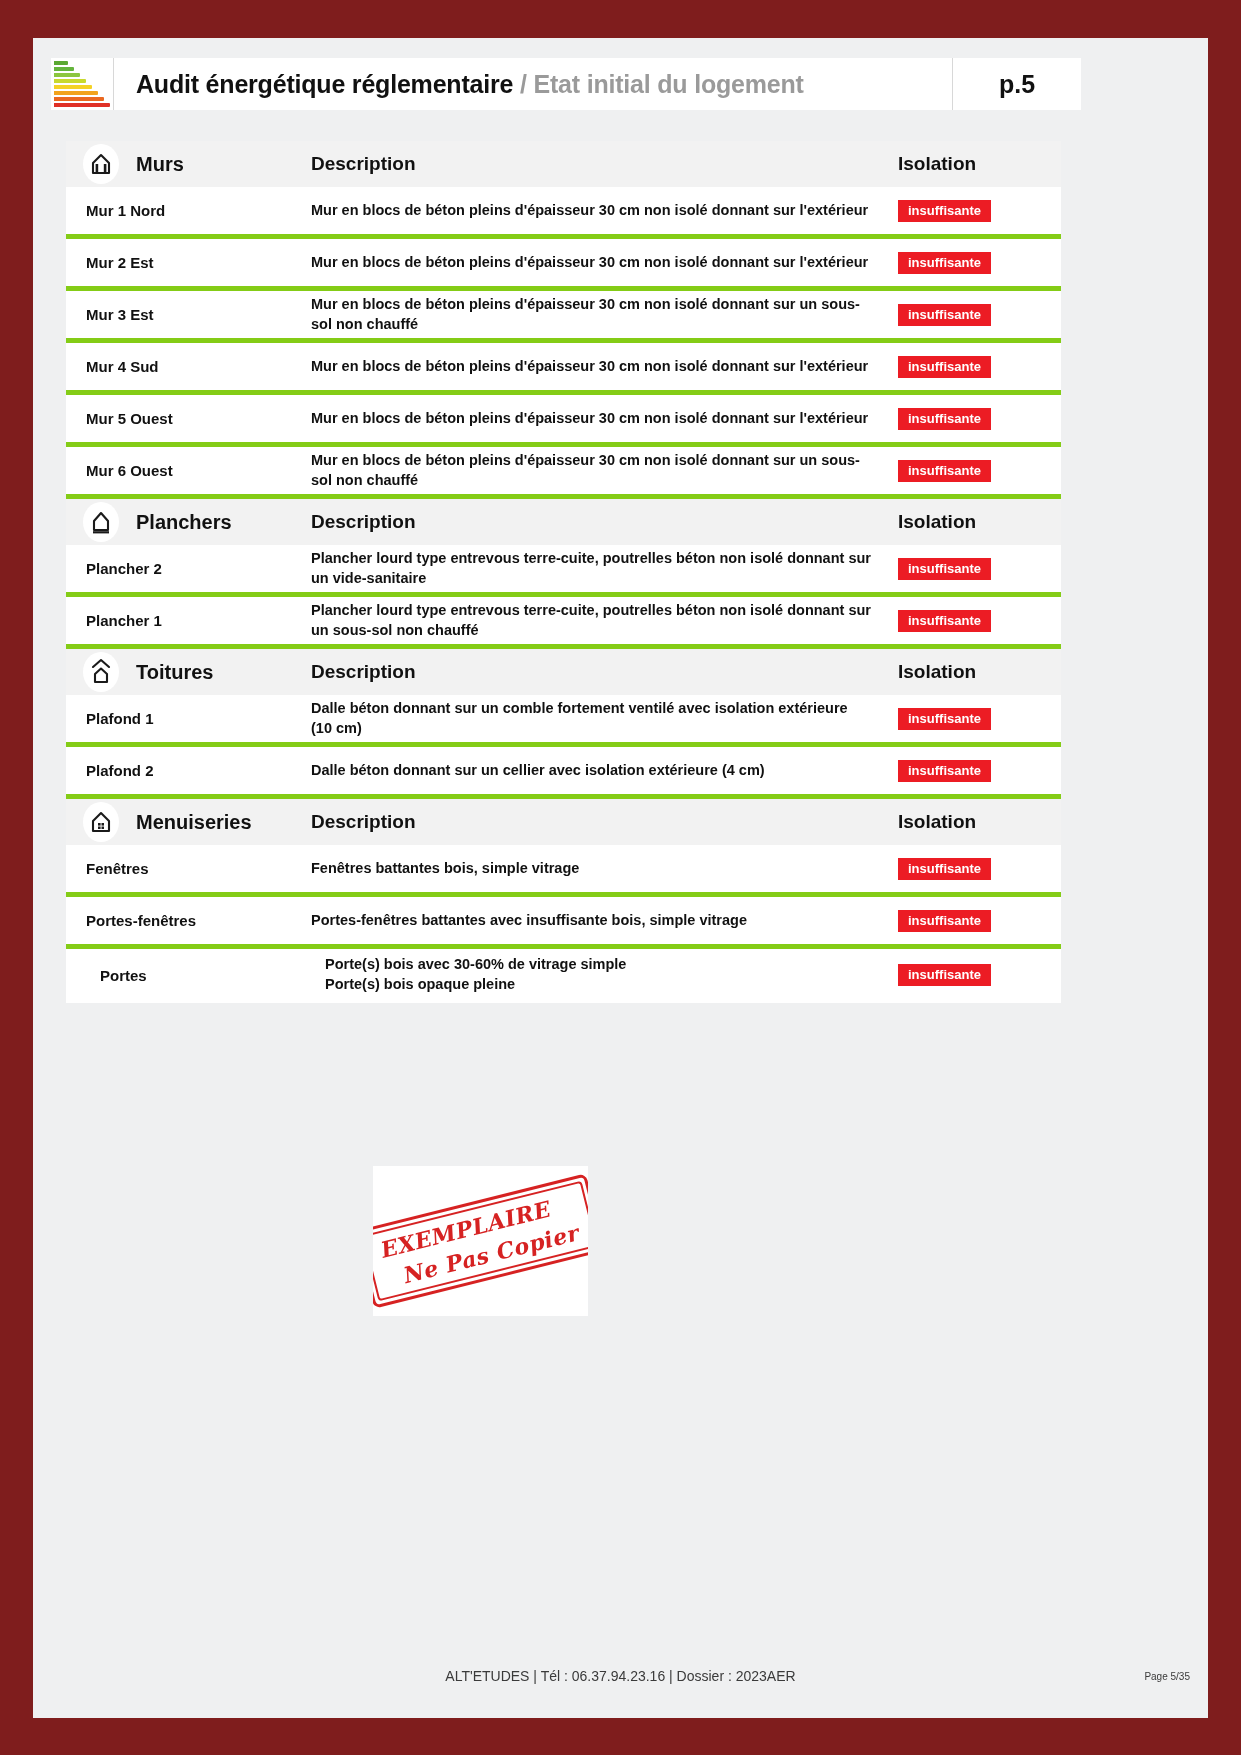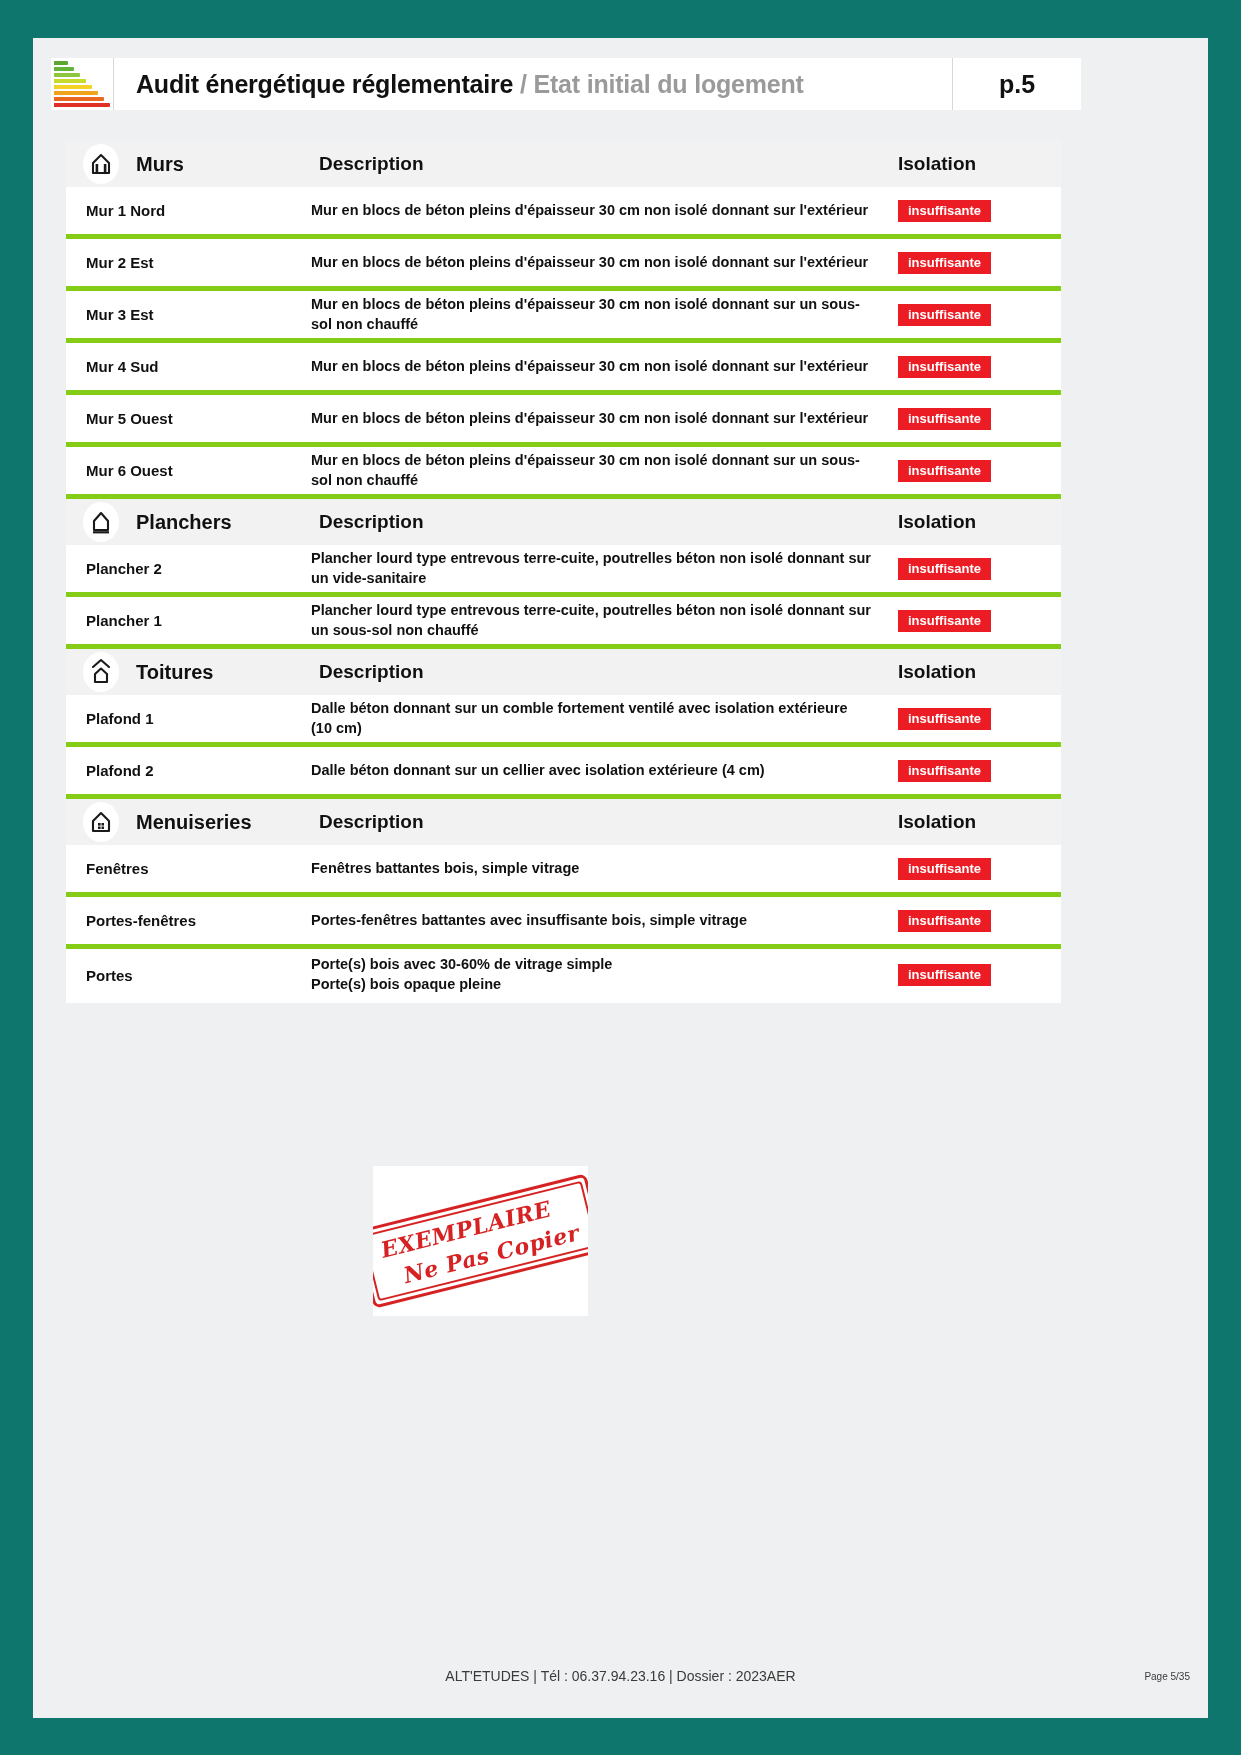--- a/index.html
+++ b/index.html
@@ -6,21 +6,21 @@
   html, body {
     width: 1241px;
     height: 1755px;
     background: #c8c8c8;
     font-family: "Liberation Sans", sans-serif;
   }
   .page {
     position: relative;
     width: 1241px;
     height: 1755px;
-    background: #0f766e;
+    background: #7f1d1d;
     overflow: hidden;
   }
   .sheet {
     position: absolute;
     left: 33px;
     top: 38px;
     width: 1175px;
     height: 1680px;
     background: #eff0f1;
   }
@@ -98,38 +98,37 @@
     flex: 0 0 175px;
     font-size: 20px;
     font-weight: bold;
     color: #111111;
   }
   .sec-desc {
     flex: 1;
     font-size: 19px;
     font-weight: bold;
     color: #111111;
-    margin-left: 8px;
   }
   .sec-iso {
     flex: 0 0 175px;
     font-size: 19px;
     font-weight: bold;
     color: #111111;
     text-align: left;
     padding-left: 12px;
   }
 
   .row {
     display: flex;
     align-items: center;
     min-height: 52px;
     border-bottom: 5px solid #84cc16;
   }
-  .row:last-child { border-bottom: none; }
+  .row:last-child { border-bottom: none; margin-left: 14px; }
   .row-label {
     flex: 0 0 245px;
     padding-left: 20px;
     font-size: 15px;
     font-weight: bold;
     color: #111111;
   }
   .row-desc {
     flex: 1;
     padding-right: 14px;

